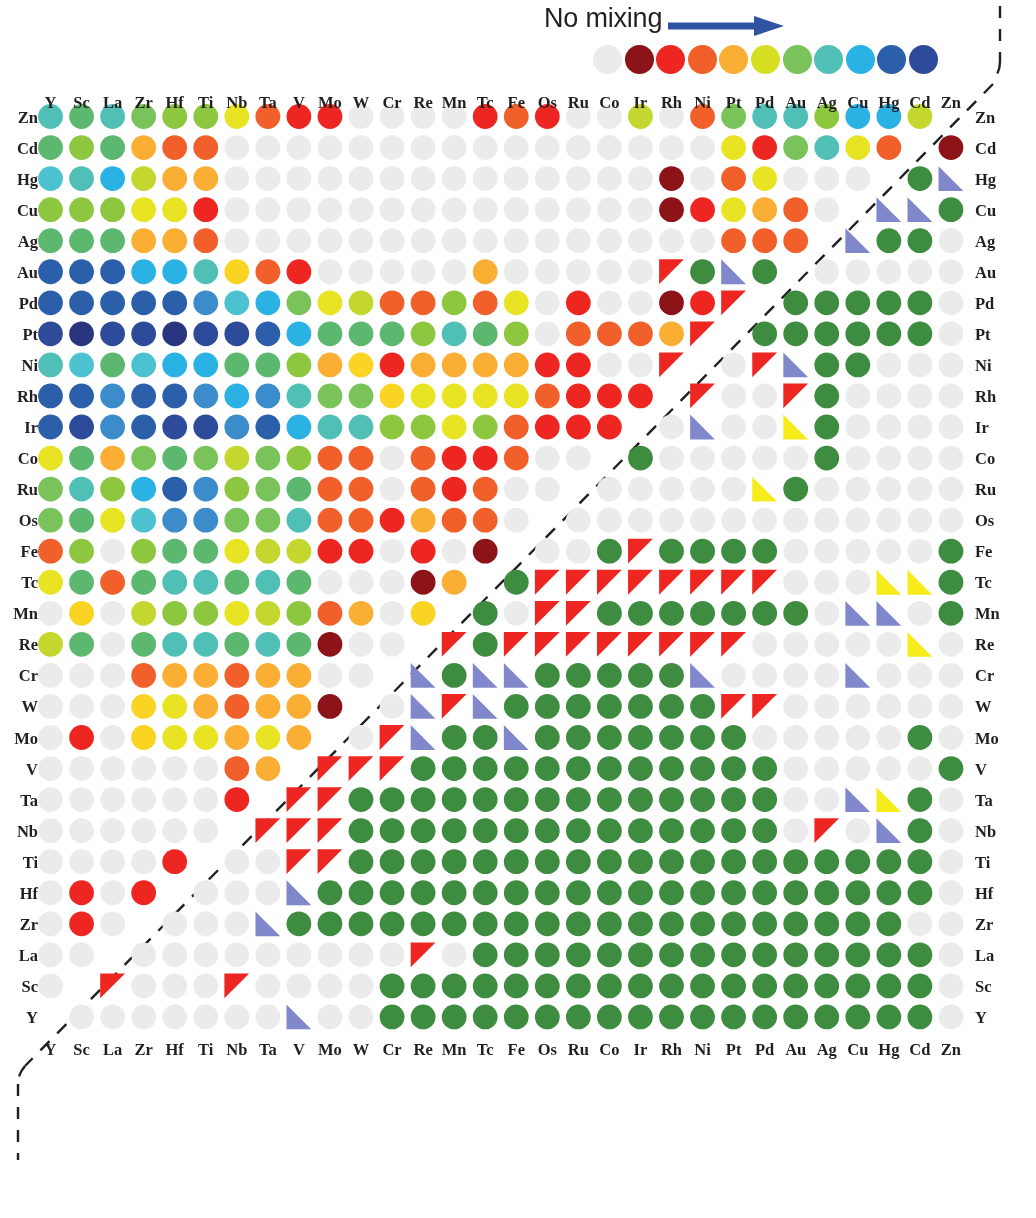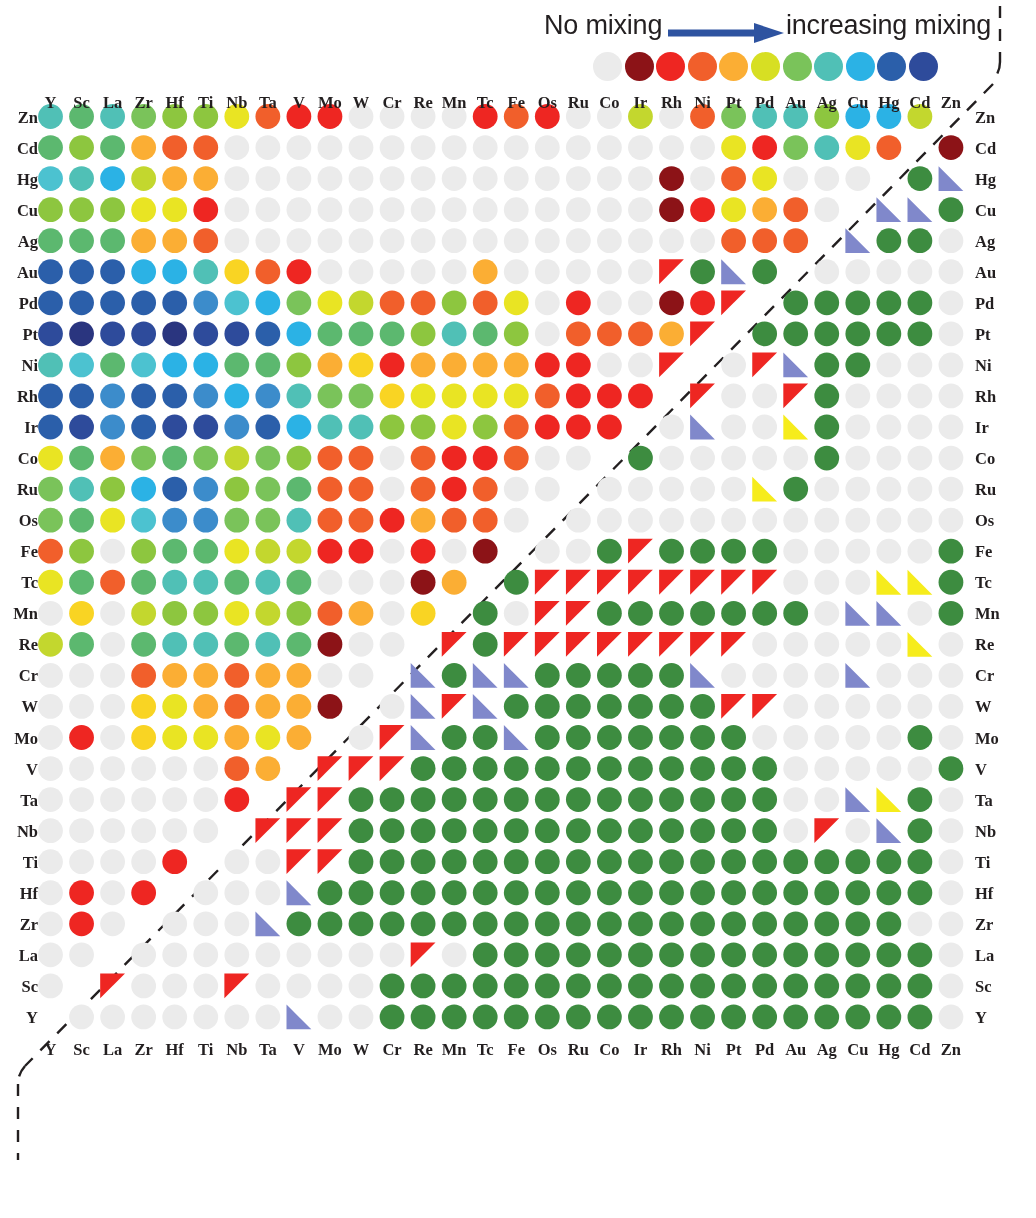--- a/index.html
+++ b/index.html
@@ -7,21 +7,21 @@
   body{
     width:1036px;height:1218px;
     font-family:"Liberation Sans",sans-serif;
     position:relative;overflow:hidden;
     -webkit-font-smoothing:antialiased;
   }
   #matrix-figure{position:absolute;left:0;top:0;width:1036px;height:1218px;}
   svg.layer{position:absolute;left:0;top:0;width:1036px;height:1218px;}
 
   
-  #scale-header{position:absolute;left:0;top:7px;width:1036px;height:88px;}
+  #scale-header{position:absolute;left:0;top:0;width:1036px;height:88px;}
   #scale-label-left{
     position:absolute;left:544px;top:3px;
     font-size:27px;color:#231f20;font-family:"Liberation Sans",sans-serif;
     letter-spacing:-0.2px;white-space:nowrap;
   }
   #scale-label-right{
     position:absolute;left:786px;top:3px;
     font-size:27px;color:#231f20;font-family:"Liberation Sans",sans-serif;
     letter-spacing:-0.2px;white-space:nowrap;
   }
@@ -49,21 +49,20 @@
 <body>
 
 <div id="matrix-figure">
 
   <div id="scale-header">
     <div id="scale-label-left">No mixing</div>
     <svg id="scale-arrow" viewBox="0 0 116 24">
       <line x1="0" y1="12" x2="92" y2="12" stroke="#2e53a0" stroke-width="7"></line>
       <polygon points="86,2 116,12 86,22" fill="#2e53a0"></polygon>
     </svg>
-    <div id="scale-label-right">increasing mixing</div>
     <div id="scale-swatches">
         <div class="swatch" style="background: rgb(235, 235, 235);"></div>
         <div class="swatch" style="background: rgb(140, 19, 23);"></div>
         <div class="swatch" style="background: rgb(238, 38, 34);"></div>
         <div class="swatch" style="background: rgb(241, 95, 43);"></div>
         <div class="swatch" style="background: rgb(251, 174, 52);"></div>
         <div class="swatch" style="background: rgb(215, 223, 35);"></div>
         <div class="swatch" style="background: rgb(122, 195, 90);"></div>
         <div class="swatch" style="background: rgb(80, 192, 182);"></div>
         <div class="swatch" style="background: rgb(43, 178, 229);"></div>

